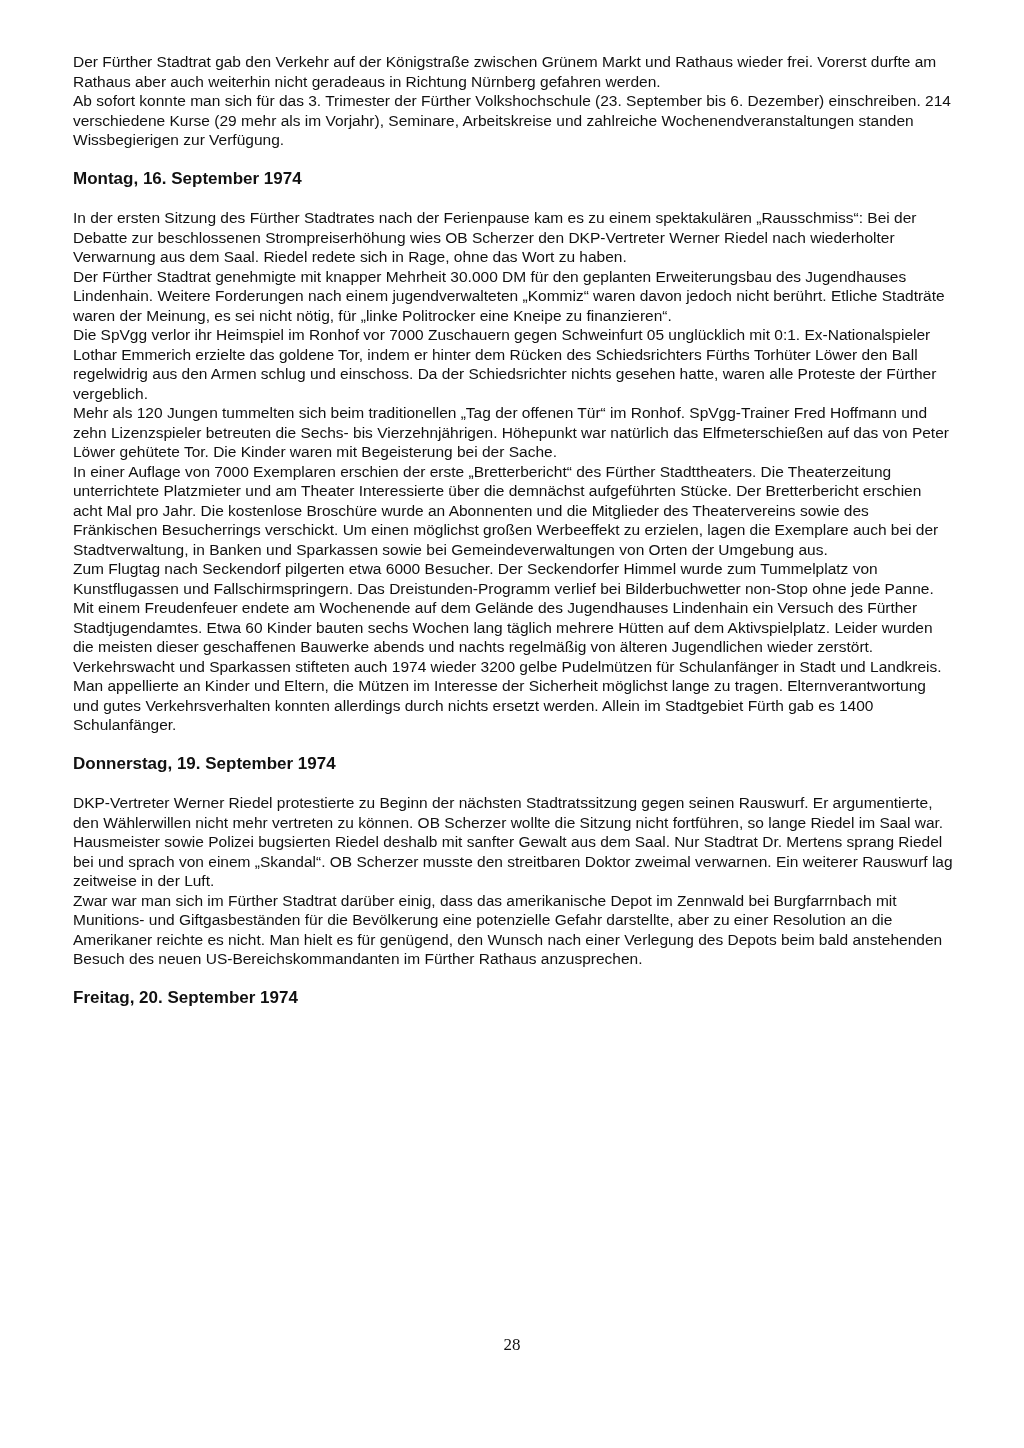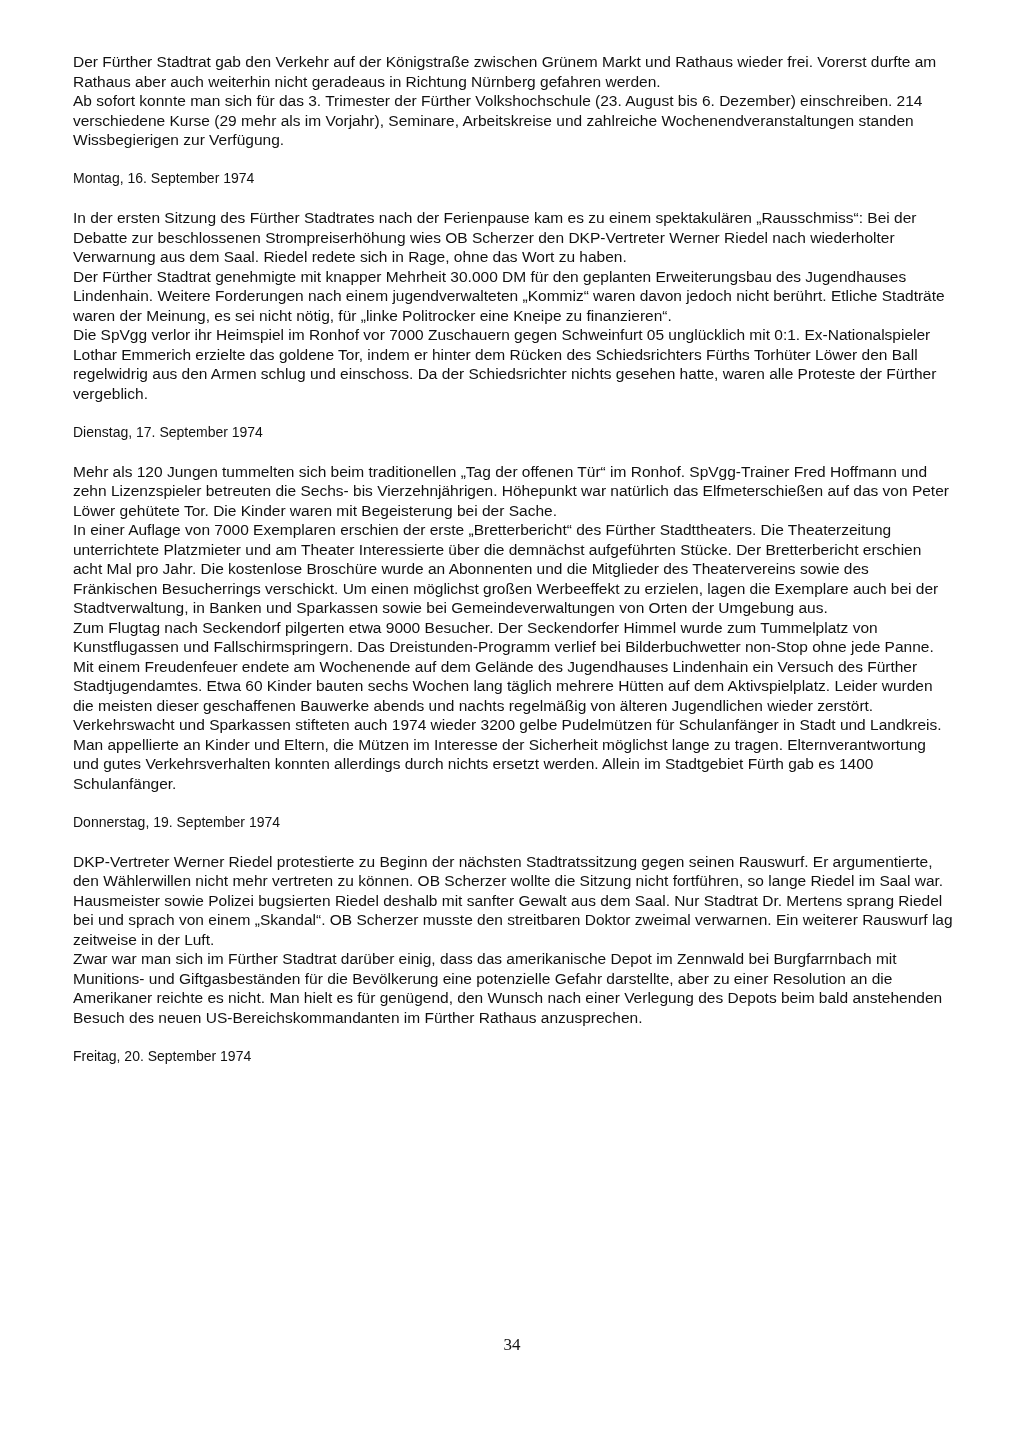--- a/index.html
+++ b/index.html
@@ -22,23 +22,23 @@
     font-family: "Liberation Sans", sans-serif;
     font-size: 15.5px;
     line-height: 19.5px;
     color: #111111;
     text-align: left;
   }
   .entry {
     margin: 0;
   }
   .day-heading {
-    font-weight: normal;
+    font-weight: bold;
     margin: 19.5px 0;
-    font-size: 14px;
+    font-size: 17px;
     line-height: 19.5px;
   }
   .intro {
     margin: 0;
   }
   .page-number {
     position: absolute;
     top: 1335px;
     left: 0;
     width: 100%;
@@ -49,48 +49,47 @@
   }
 </style>
 </head>
 <body>
 
 <div class="page">
   <div class="content">
 
     <div class="intro">
       <div class="entry">Der Fürther Stadtrat gab den Verkehr auf der Königstraße zwischen Grünem Markt und Rathaus wieder frei. Vorerst durfte am Rathaus aber auch weiterhin nicht geradeaus in Richtung Nürnberg gefahren werden.</div>
-      <div class="entry">Ab sofort konnte man sich für das 3. Trimester der Fürther Volkshochschule (23. August bis 6. Dezember) einschreiben. 214 verschiedene Kurse (29 mehr als im Vorjahr), Seminare, Arbeitskreise und zahlreiche Wochenendveranstaltungen standen Wissbegierigen zur Verfügung.</div>
+      <div class="entry">Ab sofort konnte man sich für das 3. Trimester der Fürther Volkshochschule (23. September bis 6. Dezember) einschreiben. 214 verschiedene Kurse (29 mehr als im Vorjahr), Seminare, Arbeitskreise und zahlreiche Wochenendveranstaltungen standen Wissbegierigen zur Verfügung.</div>
     </div>
 
     <div>
       <div class="day-heading">Montag, 16. September 1974</div>
       <div class="entry">In der ersten Sitzung des Fürther Stadtrates nach der Ferienpause kam es zu einem spektakulären „Rausschmiss“: Bei der Debatte zur beschlossenen Strompreiserhöhung wies OB Scherzer den DKP-Vertreter Werner Riedel nach wiederholter Verwarnung aus dem Saal. Riedel redete sich in Rage, ohne das Wort zu haben.</div>
       <div class="entry">Der Fürther Stadtrat genehmigte mit knapper Mehrheit 30.000 DM für den geplanten Erweiterungsbau des Jugendhauses Lindenhain. Weitere Forderungen nach einem jugendverwalteten „Kommiz“ waren davon jedoch nicht berührt. Etliche Stadträte waren der Meinung, es sei nicht nötig, für „linke Politrocker eine Kneipe zu finanzieren“.</div>
       <div class="entry">Die SpVgg verlor ihr Heimspiel im Ronhof vor 7000 Zuschauern gegen Schweinfurt 05 unglücklich mit 0:1. Ex-Nationalspieler Lothar Emmerich erzielte das goldene Tor, indem er hinter dem Rücken des Schiedsrichters Fürths Torhüter Löwer den Ball regelwidrig aus den Armen schlug und einschoss. Da der Schiedsrichter nichts gesehen hatte, waren alle Proteste der Fürther vergeblich.</div>
     </div>
 
     <div>
-      <div class="day-heading">Dienstag, 17. September 1974</div>
       <div class="entry">Mehr als 120 Jungen tummelten sich beim traditionellen „Tag der offenen Tür“ im Ronhof. SpVgg-Trainer Fred Hoffmann und zehn Lizenzspieler betreuten die Sechs- bis Vierzehnjährigen. Höhepunkt war natürlich das Elfmeterschießen auf das von Peter Löwer gehütete Tor. Die Kinder waren mit Begeisterung bei der Sache.</div>
       <div class="entry">In einer Auflage von 7000 Exemplaren erschien der erste „Bretterbericht“ des Fürther Stadttheaters. Die Theaterzeitung unterrichtete Platzmieter und am Theater Interessierte über die demnächst aufgeführten Stücke. Der Bretterbericht erschien acht Mal pro Jahr. Die kostenlose Broschüre wurde an Abonnenten und die Mitglieder des Theatervereins sowie des Fränkischen Besucherrings verschickt. Um einen möglichst großen Werbeeffekt zu erzielen, lagen die Exemplare auch bei der Stadtverwaltung, in Banken und Sparkassen sowie bei Gemeindeverwaltungen von Orten der Umgebung aus.</div>
-      <div class="entry">Zum Flugtag nach Seckendorf pilgerten etwa 9000 Besucher. Der Seckendorfer Himmel wurde zum Tummelplatz von Kunstflugassen und Fallschirmspringern. Das Dreistunden-Programm verlief bei Bilderbuchwetter non-Stop ohne jede Panne.</div>
+      <div class="entry">Zum Flugtag nach Seckendorf pilgerten etwa 6000 Besucher. Der Seckendorfer Himmel wurde zum Tummelplatz von Kunstflugassen und Fallschirmspringern. Das Dreistunden-Programm verlief bei Bilderbuchwetter non-Stop ohne jede Panne.</div>
     </div>
 
     <div>
       <div class="entry">Mit einem Freudenfeuer endete am Wochenende auf dem Gelände des Jugendhauses Lindenhain ein Versuch des Fürther Stadtjugendamtes. Etwa 60 Kinder bauten sechs Wochen lang täglich mehrere Hütten auf dem Aktivspielplatz. Leider wurden die meisten dieser geschaffenen Bauwerke abends und nachts regelmäßig von älteren Jugendlichen wieder zerstört.</div>
       <div class="entry">Verkehrswacht und Sparkassen stifteten auch 1974 wieder 3200 gelbe Pudelmützen für Schulanfänger in Stadt und Landkreis. Man appellierte an Kinder und Eltern, die Mützen im Interesse der Sicherheit möglichst lange zu tragen. Elternverantwortung und gutes Verkehrsverhalten konnten allerdings durch nichts ersetzt werden. Allein im Stadtgebiet Fürth gab es 1400 Schulanfänger.</div>
     </div>
 
     <div>
       <div class="day-heading">Donnerstag, 19. September 1974</div>
       <div class="entry">DKP-Vertreter Werner Riedel protestierte zu Beginn der nächsten Stadtratssitzung gegen seinen Rauswurf. Er argumentierte, den Wählerwillen nicht mehr vertreten zu können. OB Scherzer wollte die Sitzung nicht fortführen, so lange Riedel im Saal war. Hausmeister sowie Polizei bugsierten Riedel deshalb mit sanfter Gewalt aus dem Saal. Nur Stadtrat Dr. Mertens sprang Riedel bei und sprach von einem „Skandal“. OB Scherzer musste den streitbaren Doktor zweimal verwarnen. Ein weiterer Rauswurf lag zeitweise in der Luft.</div>
       <div class="entry">Zwar war man sich im Fürther Stadtrat darüber einig, dass das amerikanische Depot im Zennwald bei Burgfarrnbach mit Munitions- und Giftgasbeständen für die Bevölkerung eine potenzielle Gefahr darstellte, aber zu einer Resolution an die Amerikaner reichte es nicht. Man hielt es für genügend, den Wunsch nach einer Verlegung des Depots beim bald anstehenden Besuch des neuen US-Bereichskommandanten im Fürther Rathaus anzusprechen.</div>
     </div>
 
     <div>
       <div class="day-heading">Freitag, 20. September 1974</div>
     </div>
 
   </div>
 
-  <div class="page-number">34</div>
+  <div class="page-number">28</div>
 </div>
 
 </body></html>

